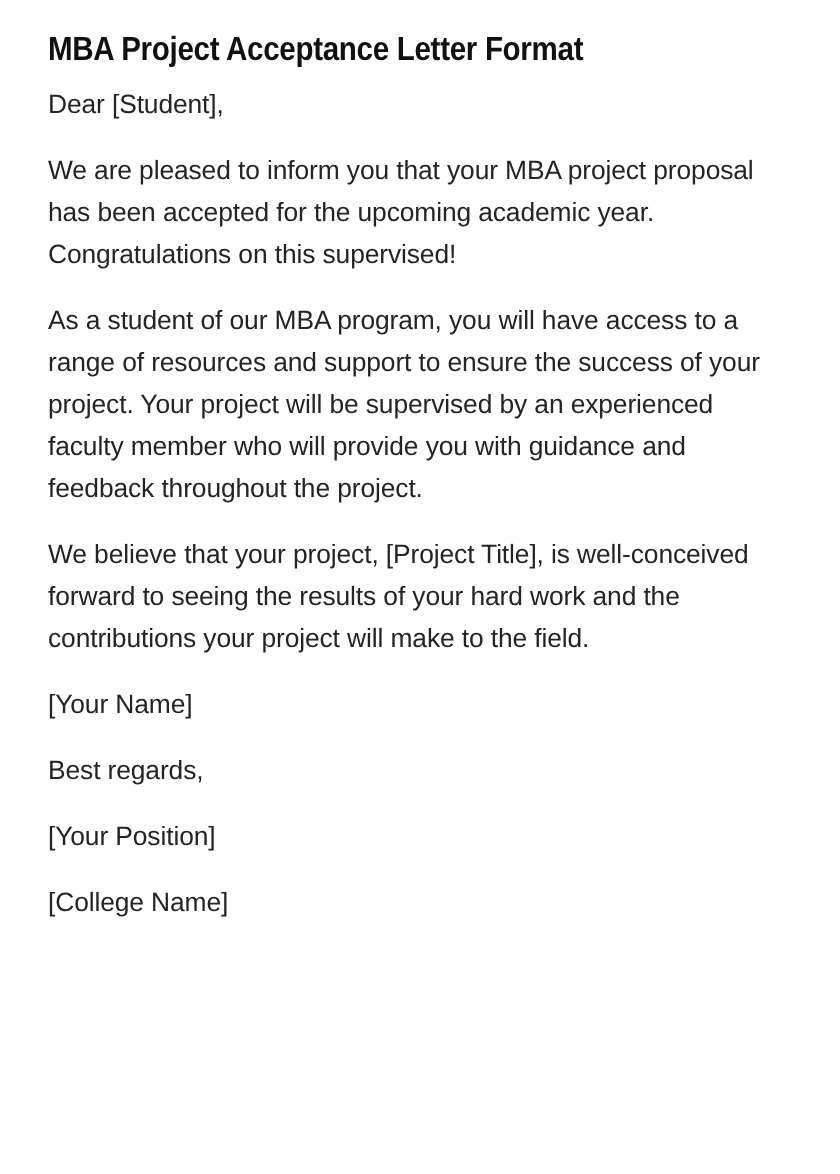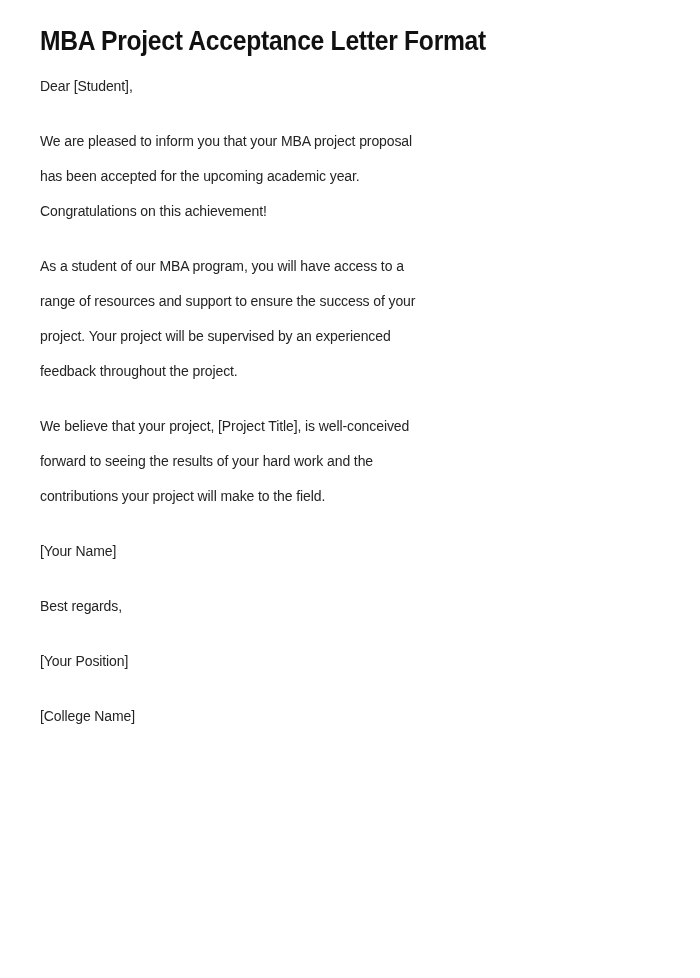--- a/index.html
+++ b/index.html
@@ -35,48 +35,49 @@
     white-space: nowrap;
     transform: scaleX(0.88);
     transform-origin: left center;
   }
   .para {
     margin: 0 0 20px 0;
     padding: 0;
   }
   .line {
     display: block;
-    font-size: 14px;
+    font-size: 22px;
     line-height: 35px;
     color: var(--text-color);
     white-space: nowrap;
     letter-spacing: -0.1px;
   }
 </style>
 </head>
 <body>
 
 <div class="page">
 
   <h1 class="doc-title">MBA Project Acceptance Letter Format</h1>
 
   <p class="para">
     <span class="line">Dear [Student],</span>
   </p>
 
   <p class="para">
     <span class="line">We are pleased to inform you that your MBA project proposal</span>
     <span class="line">has been accepted for the upcoming academic year.</span>
-    <span class="line">Congratulations on this achievement!</span>
+    <span class="line">Congratulations on this supervised!</span>
   </p>
 
   <p class="para">
     <span class="line">As a student of our MBA program, you will have access to a</span>
     <span class="line">range of resources and support to ensure the success of your</span>
     <span class="line">project. Your project will be supervised by an experienced</span>
+    <span class="line">faculty member who will provide you with guidance and</span>
     <span class="line">feedback throughout the project.</span>
   </p>
 
   <p class="para">
     <span class="line">We believe that your project, [Project Title], is well-conceived</span>
     <span class="line">forward to seeing the results of your hard work and the</span>
     <span class="line">contributions your project will make to the field.</span>
   </p>
 
 

